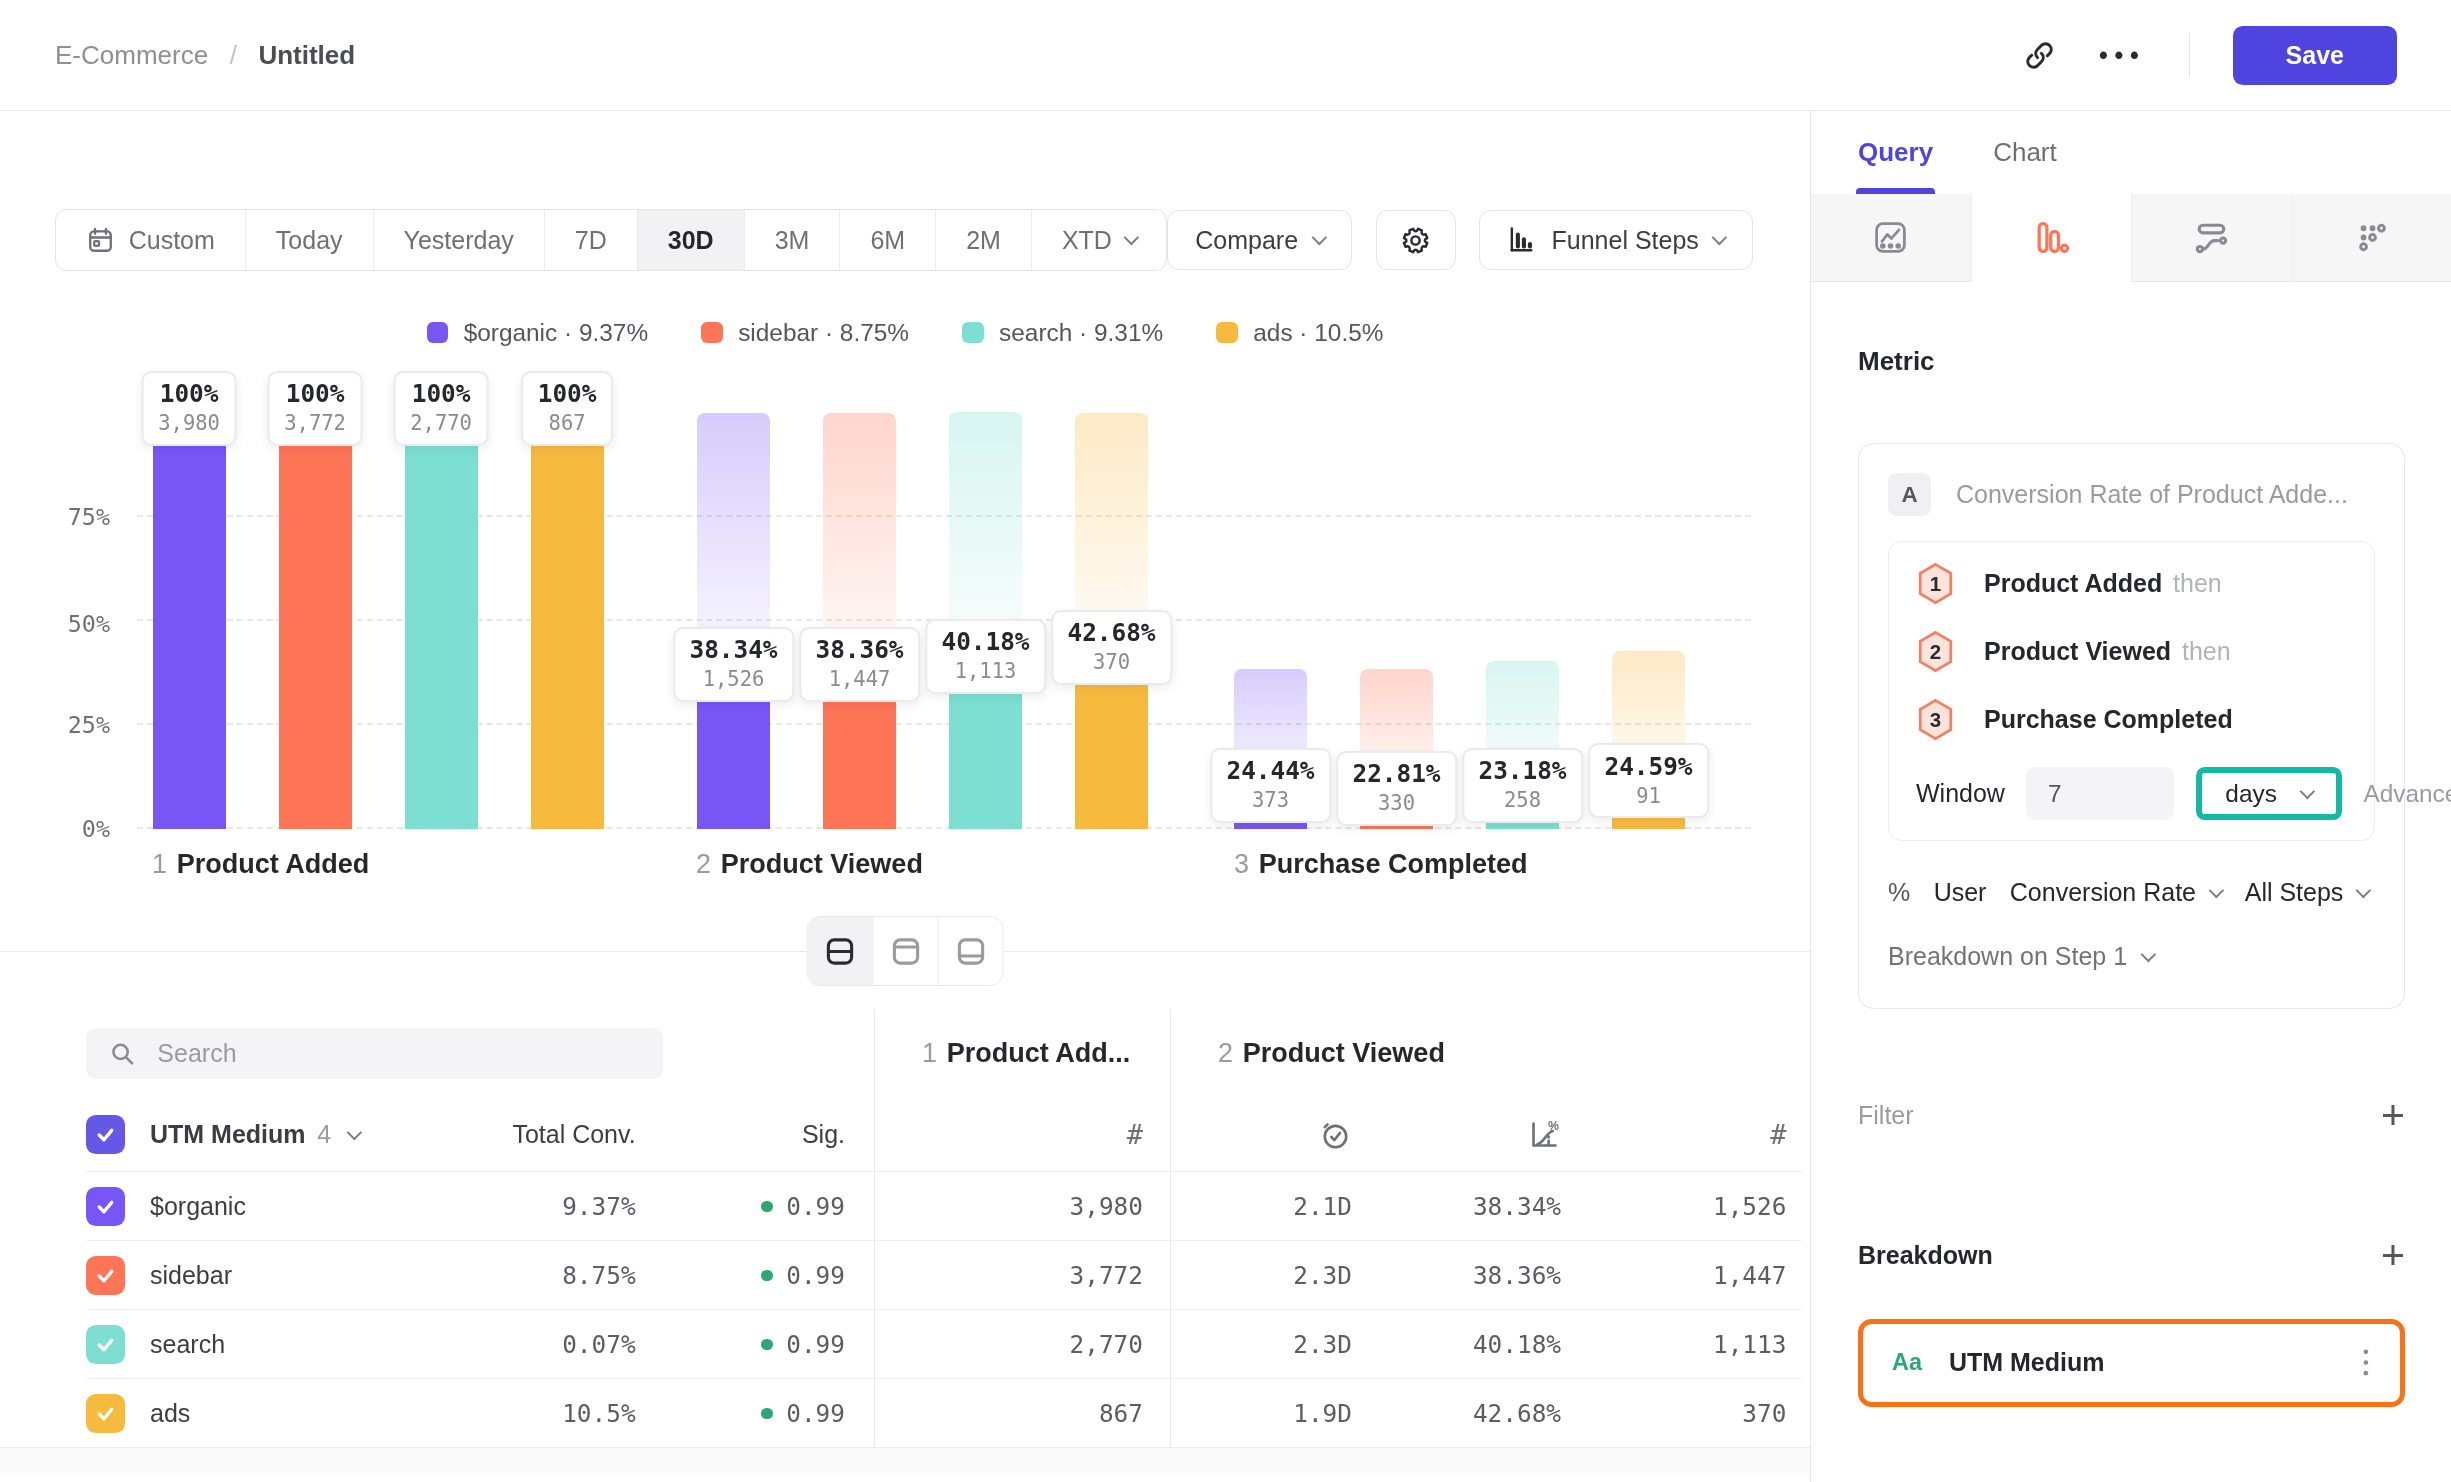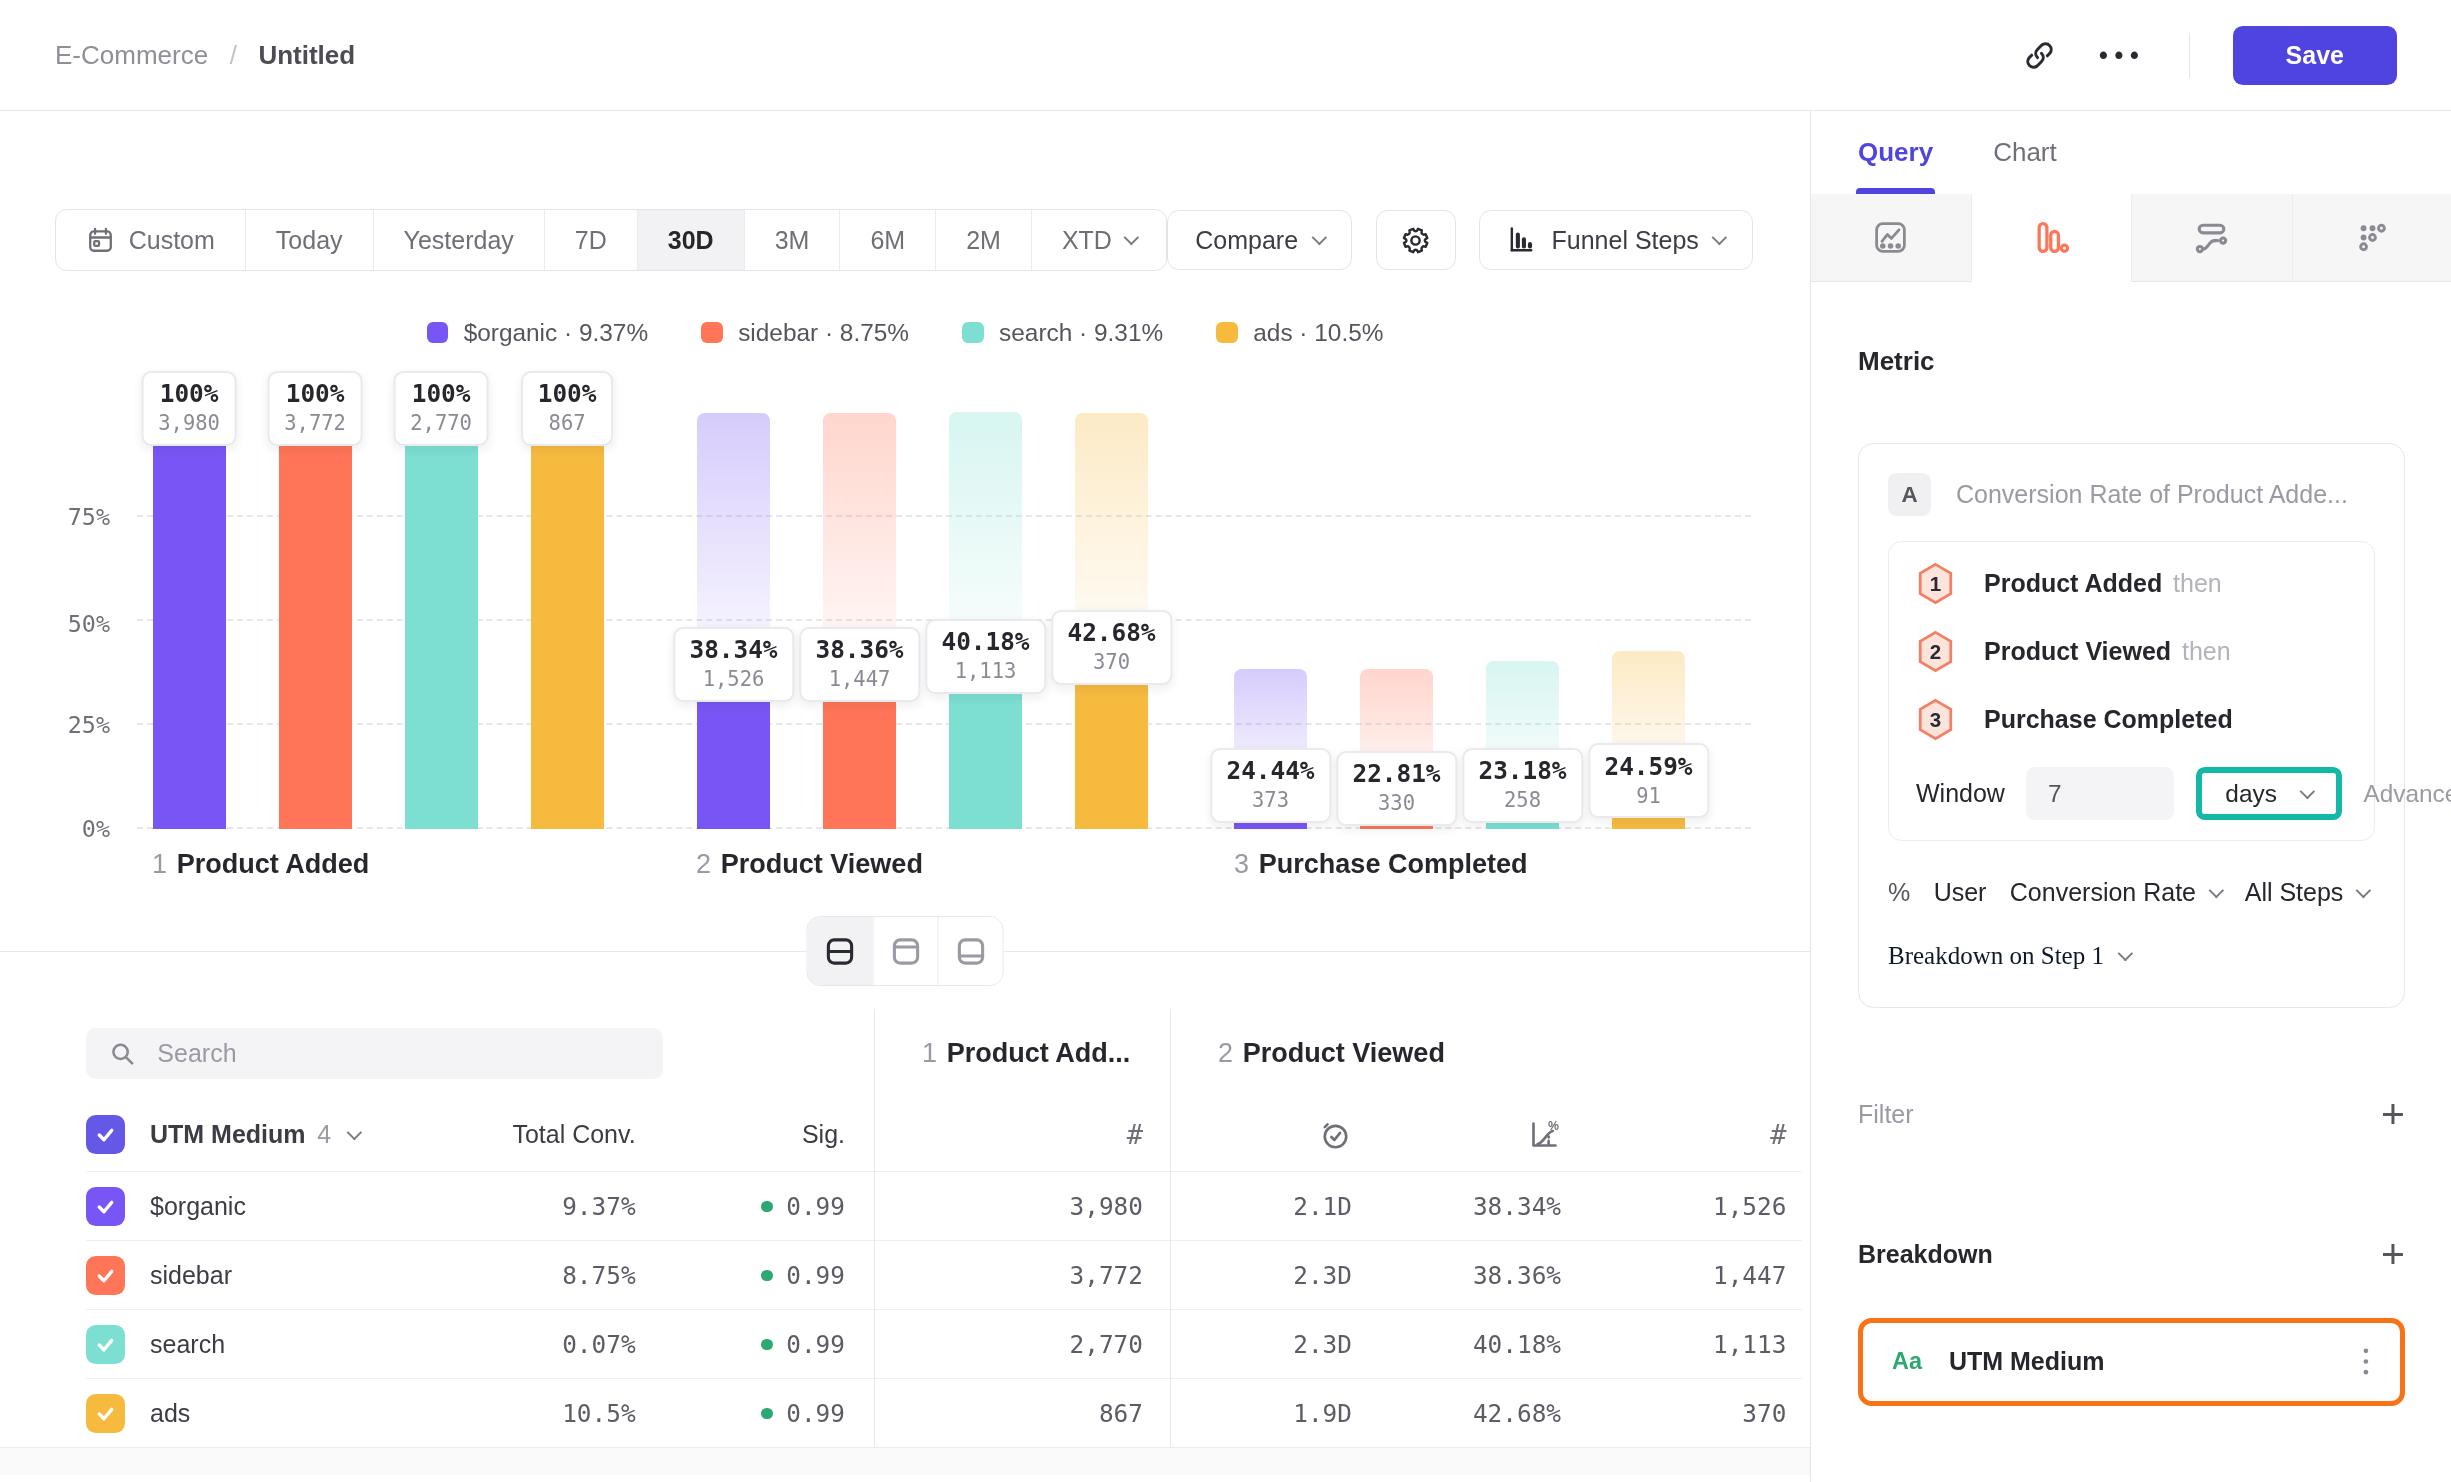--- a/index.html
+++ b/index.html
@@ -107,21 +107,21 @@
   .hex span { position:absolute; inset:0; display:flex; align-items:center; justify-content:center; font-size:20.5px; font-weight:bold; color:#2a2a33; }
   .step-label { font-weight:bold; color:#26262d; }
   .step-then { color:#b3b3bb; margin-left:3.9px; }
   .addstep-label { color:#9a9aa4; }
   .window-row { display:flex; align-items:center; gap:21.5px; margin-top:13.7px; font-size:25px; color:#26262d; }
   .win-input { width:148px; height:53px; background:#f4f4f6; border-radius:8.8px; border:none; outline:none; padding:0 21.5px; color:#55555e; font-size:24.4px; font-family:inherit; }
   .unit-btn { height:53px; border:6px solid #14b8a6; border-radius:8.8px; display:flex; align-items:center; gap:25px; padding:0 23.4px; font-size:24.4px; color:#26262d; background:#fff; cursor:pointer; }
   .advanced { margin-left:auto; color:#9a9aa4; display:flex; align-items:center; gap:15.6px; font-size:24.4px; cursor:pointer; }
   .measure-row { display:flex; align-items:center; gap:23.4px; margin-top:37px; font-size:25px; color:#26262d; }
   .drop { display:flex; align-items:center; gap:14.6px; cursor:pointer; }
-  .breakdown-on { margin-top:35px; font-size:25px; color:#0f172a; display:flex; align-items:center; gap:15.6px; cursor:pointer;font-family:Liberation Serif, serif; }
+  .breakdown-on { margin-top:35px; font-size:25px; color:#737373; display:flex; align-items:center; gap:15.6px; cursor:pointer; }
   .section-row { display:flex; justify-content:space-between; align-items:center; }
   .sec-filter { margin-top:86px; }
   .sec-breakdown { margin-top:99px; }
   .sec-title-gray { font-size:25px; color:#9a9aa4; }
   .sec-title-dark { font-size:25px; font-weight:bold; color:#26262d; }
   .plus { font-size:41px; font-weight:normal; color:#55555e; line-height:1; cursor:pointer; }
   .bd-card { margin-top:43px; border:5px solid #f97316; border-radius:13.7px; height:88px; display:flex; align-items:center; gap:27px; padding:0 29px; cursor:pointer; }
   .aa { color:#2EA872; font-size:23.4px; font-weight:bold; }
   .bd-label { font-size:25px; font-weight:bold; color:#26262d; }
   .kebab { margin-left:auto; display:flex; }

